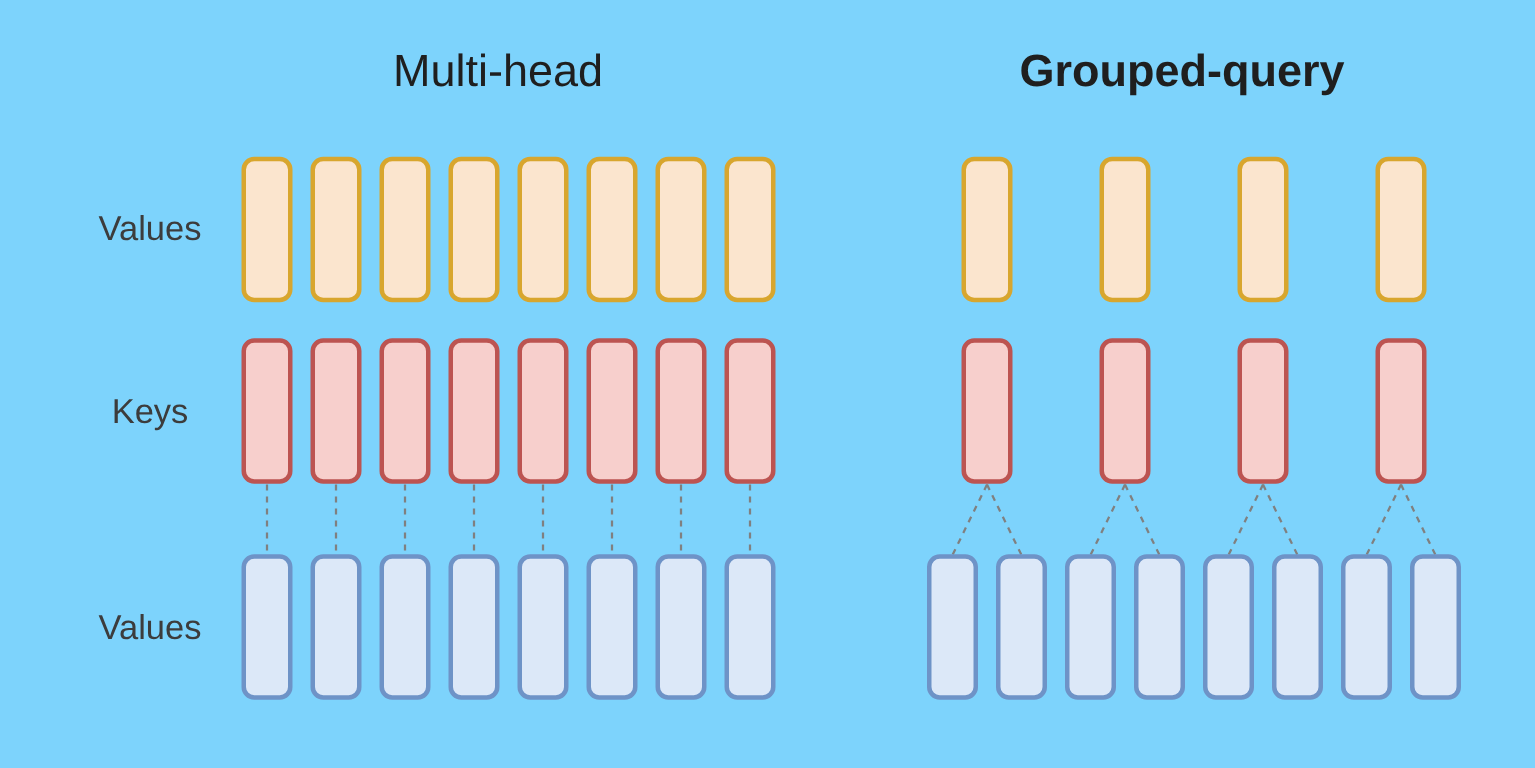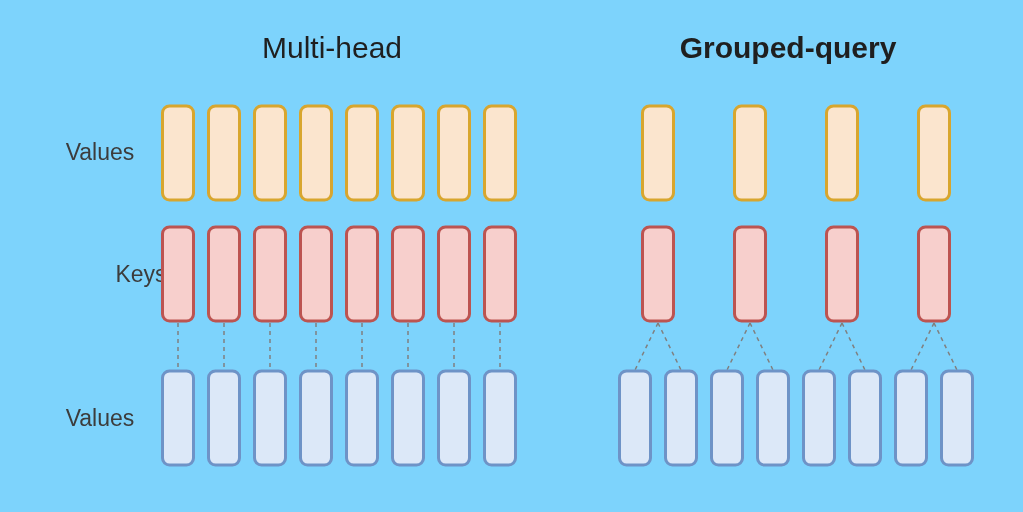--- a/index.html
+++ b/index.html
@@ -29,21 +29,21 @@
   .row-label {
     position: absolute;
     left: 100px;
     transform: translateX(-50%);
     font-size: 23px;
     line-height: 26px;
     color: #3c3c3c;
     white-space: nowrap;
   }
   .row-label-values  { top: 139px; }
-  .row-label-keys    { top: 261px; margin-left: 41px; }
+  .row-label-keys    { top: 261px; }
   .row-label-queries { top: 405px; }
   #diagram-svg {
     position: absolute;
     left: 0;
     top: 0;
     display: block;
   }
 </style>
 </head>
 <body>

